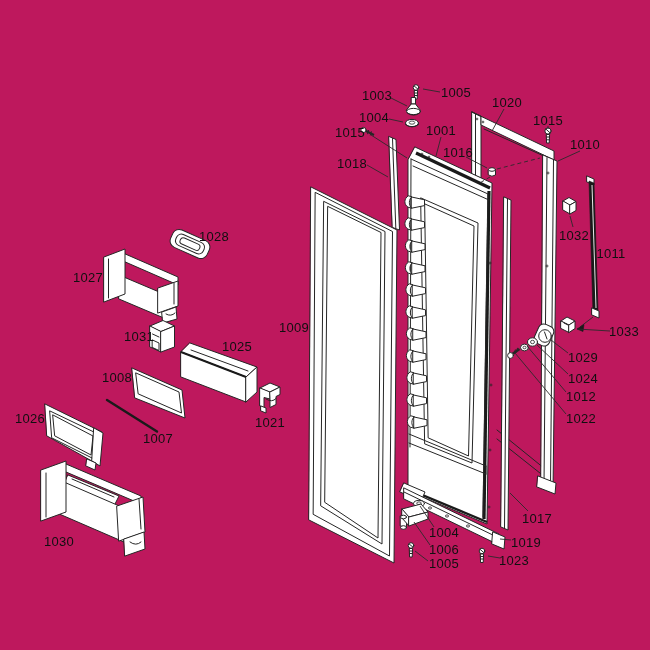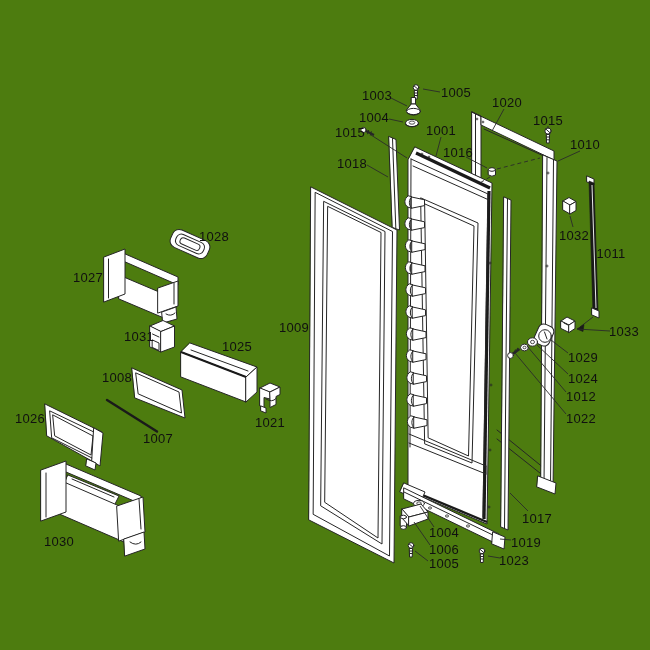--- a/index.html
+++ b/index.html
@@ -1,16 +1,16 @@
 <!DOCTYPE html>
 <html><head>
 <meta charset="utf-8">
 <style>
   html,body{margin:0;padding:0;background:#fbf9f6;}
-  .stage{position:relative;width:650px;height:650px;background:#4d7c0f;overflow:hidden;
+  .stage{position:relative;width:650px;height:650px;background:#be185d;overflow:hidden;
          font-family:"Liberation Sans", sans-serif;}
   svg{position:absolute;left:0;top:0;}
   svg .part{fill:#ffffff;stroke:#262626;stroke-width:1;stroke-linejoin:round;stroke-linecap:round;}
   svg .ln{fill:none;stroke:#262626;stroke-width:1;stroke-linejoin:round;stroke-linecap:round;}
   svg .thick{fill:none;stroke:#1a1a1a;stroke-width:3.2;stroke-linecap:butt;}
   svg .dark{fill:#1a1a1a;stroke:#1a1a1a;stroke-width:.6;}
   svg .hole{fill:none;stroke:#262626;stroke-width:.8;}
   svg text{font-family:"Liberation Sans", sans-serif;font-size:13px;fill:#101010;letter-spacing:.3px;}
   svg .leader{stroke:#2a2a2a;stroke-width:.9;fill:none;}
   svg .dashed{stroke:#2a2a2a;stroke-width:.9;fill:none;stroke-dasharray:4 3;}

